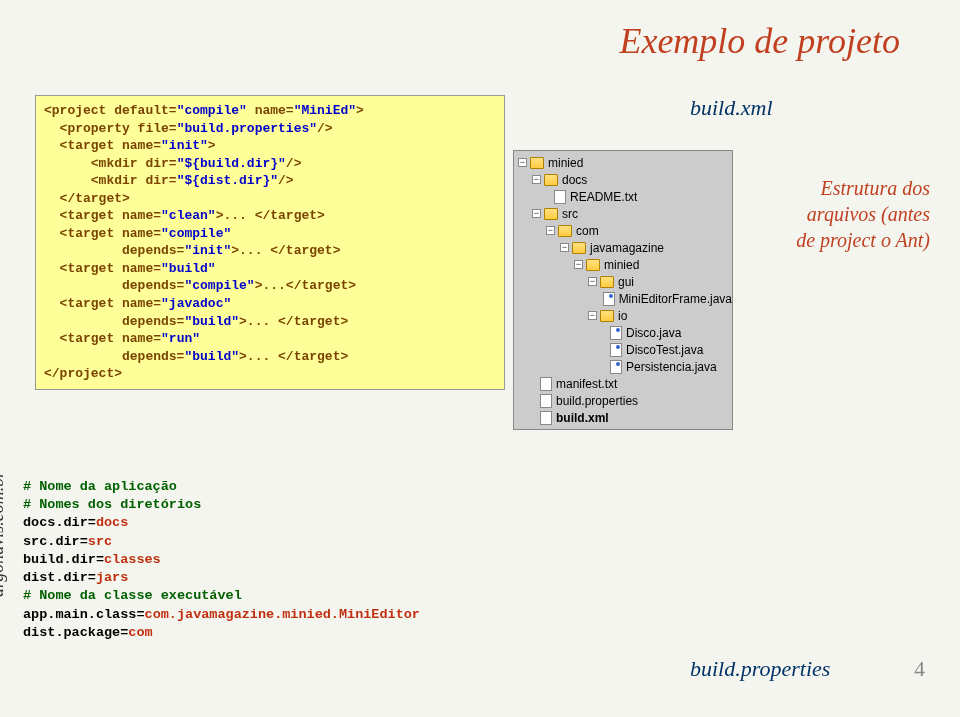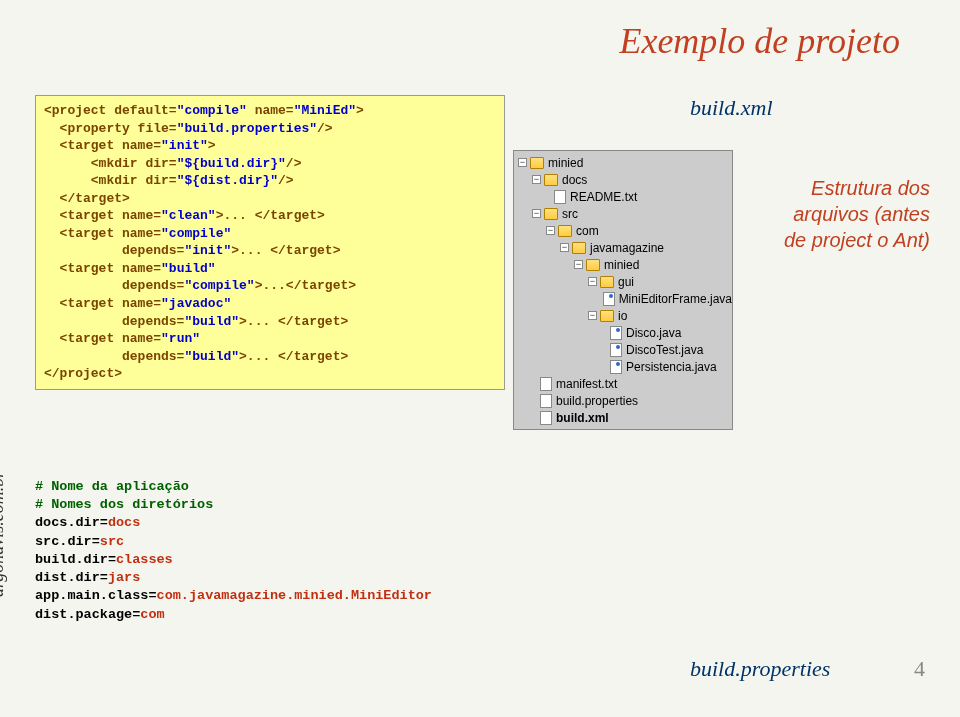--- a/index.html
+++ b/index.html
@@ -41,21 +41,21 @@
     font-size: 13px;
     font-weight: bold;
     padding: 6px 8px;
     line-height: 1.35;
     white-space: pre;
   }
   .code-block .k { color: #7a4400; }
   .code-block .nm { color: #0000cc; }
   .properties-block {
     position: absolute;
-    left: 35px;
+    left: 23px;
     top: 478px;
     font-family: "Courier New", monospace;
     font-size: 13.5px;
     font-weight: bold;
     line-height: 1.35;
   }
   .properties-block .comment { color: #006000; }
   .properties-block .val { color: #c03010; }
   .build-xml-label {
     position: absolute;
@@ -67,21 +67,21 @@
     font-family: Georgia, serif;
   }
   .estrutura-note {
     position: absolute;
     top: 175px;
     right: 30px;
     color: #c04020;
     font-style: italic;
     font-size: 20px;
     text-align: right;
-    font-family: Liberation Sans, sans-serif;
+    font-family: Liberation Serif, serif;
     line-height: 1.3;
   }
   .tree {
     position: absolute;
     left: 513px;
     top: 150px;
     width: 220px;
     background: #cccccc;
     border: 1px solid #888;
     font-family: Tahoma, sans-serif;
@@ -190,20 +190,21 @@
 <span class="k">          depends=</span><span class="nm">"build"</span><span class="k">&gt;... &lt;/target&gt;</span>
 <span class="k">&lt;/project&gt;</span></div>
 
 <div class="properties-block">
   <div class="comment"># Nome da aplicação</div>
   <div class="comment"># Nomes dos diretórios</div>
   <div><span>docs.dir=</span><span class="val">docs</span></div>
   <div><span>src.dir=</span><span class="val">src</span></div>
   <div><span>build.dir=</span><span class="val">classes</span></div>
   <div><span>dist.dir=</span><span class="val">jars</span></div>
+  <div class="comment"># Nome da classe executável</div>
   <div><span>app.main.class=</span><span class="val">com.javamagazine.minied.MiniEditor</span></div>
   <div><span>dist.package=</span><span class="val">com</span></div>
 </div>
 
 <div class="tree">
   <div class="tree-row">
     <span class="expander">−</span>
     <span class="icon-box folder-icon"></span>
     <span>minied</span>
   </div>

